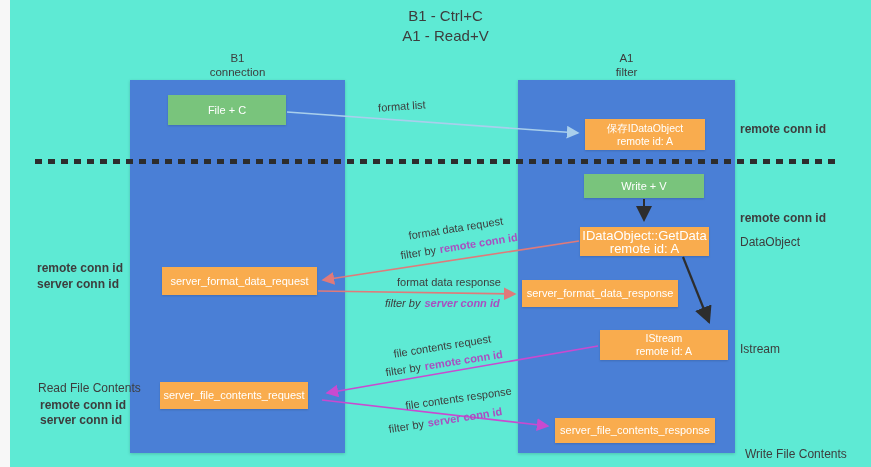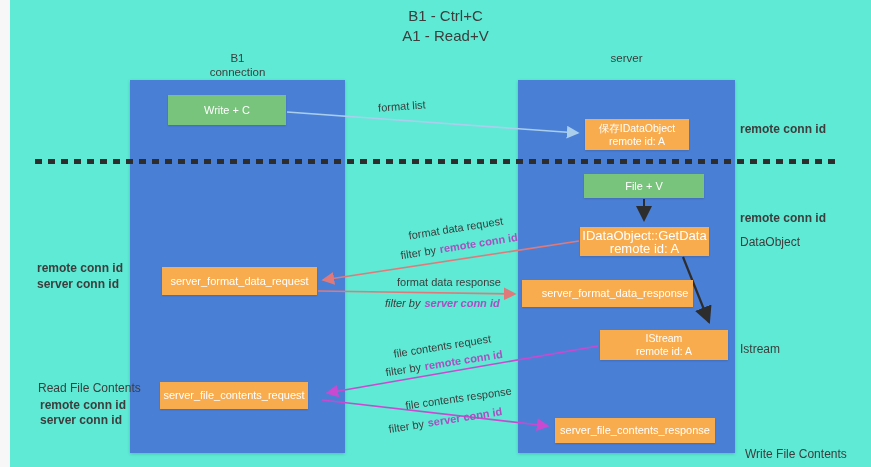--- a/index.html
+++ b/index.html
@@ -21,25 +21,25 @@
   .dashes{position:absolute;left:25px;top:159px;width:806px;height:5px;z-index:6;
     background:repeating-linear-gradient(90deg,#2d2d2d 0 7px,transparent 7px 13px);}
 
   .node{position:absolute;z-index:4;display:flex;flex-direction:column;align-items:center;justify-content:center;
     color:#ffffff;text-align:center;box-shadow:0 1px 2px rgba(0,0,0,0.15);}
   .node .l{line-height:13px;}
   .green{background:#79c47c;font-size:11px;}
   .orange{background:#f9ac4e;font-size:11px;}
 
   .n-ctrl-c{left:158px;top:95px;width:118px;height:30px;}
-  .n-saved{left:575px;top:119px;width:104px;height:31px;font-size:10.5px;}
+  .n-saved{left:575px;top:119px;width:120px;height:31px;font-size:10.5px;}
   .n-ctrl-v{left:574px;top:174px;width:120px;height:24px;}
   .n-getdata{left:570px;top:227px;width:129px;height:29px;font-size:13px;}
   .n-freq{left:152px;top:267px;width:155px;height:28px;text-align:center;}
-  .n-fresp{left:512px;top:280px;width:156px;height:27px;padding-left:15px;}
+  .n-fresp{left:512px;top:280px;width:156px;height:27px;}
   .n-istream{left:590px;top:330px;width:128px;height:30px;font-size:10.5px;}
   .n-fcreq{left:150px;top:382px;width:148px;height:27px;}
   .n-fcresp{left:545px;top:418px;width:160px;height:25px;}
 
   svg.arrows{position:absolute;left:0;top:0;z-index:3;}
 
   .flow-label{position:absolute;z-index:5;font-size:11px;color:#3d3d3d;white-space:nowrap;}
   .rot{transform:rotate(-9deg);}
   .rot-sm{transform:rotate(-4deg);}
   .fl-format-list{left:368px;top:100px;}
@@ -74,21 +74,22 @@
 <div id="stage">
 
   <div class="title title-1">B1 - Ctrl+C</div>
   <div class="title title-2">A1 - Read+V</div>
 
   <div class="lane-header lane-header-left">
     <div>B1</div>
     <div>connection</div>
   </div>
   <div class="lane-header lane-header-right">
-    <div>server</div>
+    <div>A1</div>
+    <div>filter</div>
   </div>
 
   <div class="lane lane-left"></div>
   <div class="lane lane-right"></div>
 
   <div class="dashes"></div>
 
   <svg class="arrows" width="871" height="467" viewBox="0 0 871 467">
     <defs>
       <marker id="m-blue" markerWidth="9" markerHeight="9" refX="7" refY="4" orient="auto">
@@ -107,30 +108,30 @@
     <line x1="277" y1="112" x2="568" y2="133" stroke="#a9cfec" stroke-width="1.6" marker-end="url(#m-blue)"></line>
     <line x1="634" y1="199" x2="634" y2="220" stroke="#2d2d2d" stroke-width="2" marker-end="url(#m-black)"></line>
     <line x1="569" y1="241" x2="313" y2="280" stroke="#e07a7a" stroke-width="1.6" marker-end="url(#m-red)"></line>
     <line x1="308" y1="291" x2="505" y2="294" stroke="#e07a7a" stroke-width="1.6" marker-end="url(#m-red)"></line>
     <line x1="673" y1="257" x2="699" y2="322" stroke="#2d2d2d" stroke-width="2.2" marker-end="url(#m-black)"></line>
     <line x1="588" y1="346" x2="317" y2="393" stroke="#c94ad0" stroke-width="1.6" marker-end="url(#m-mag)"></line>
     <line x1="312" y1="400" x2="538" y2="426" stroke="#c94ad0" stroke-width="1.6" marker-end="url(#m-mag)"></line>
   </svg>
 
   <div class="node green n-ctrl-c">
-    <span class="l">Write + C</span>
+    <span class="l">File + C</span>
   </div>
 
   <div class="node orange n-saved">
     <span class="l">保存IDataObject</span>
     <span class="l">remote id: A</span>
   </div>
 
   <div class="node green n-ctrl-v">
-    <span class="l">File + V</span>
+    <span class="l">Write + V</span>
   </div>
 
   <div class="node orange n-getdata">
     <span class="l">IDataObject::GetData</span>
     <span class="l">remote id: A</span>
   </div>
 
   <div class="node orange n-freq">
     <span class="l">server_format_data_request</span>
   </div>

